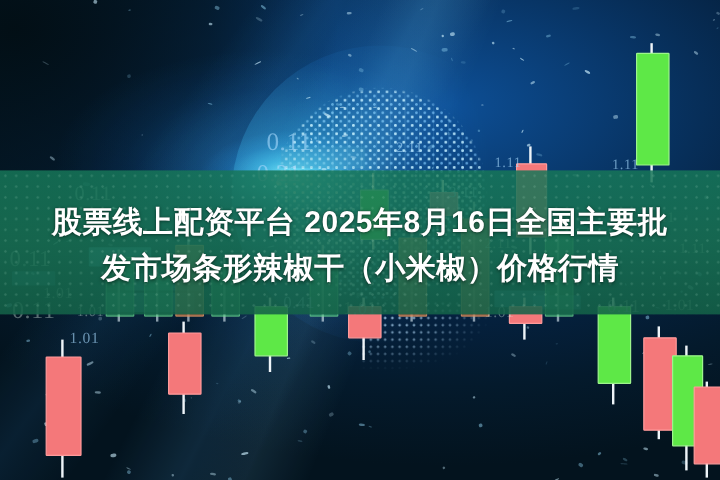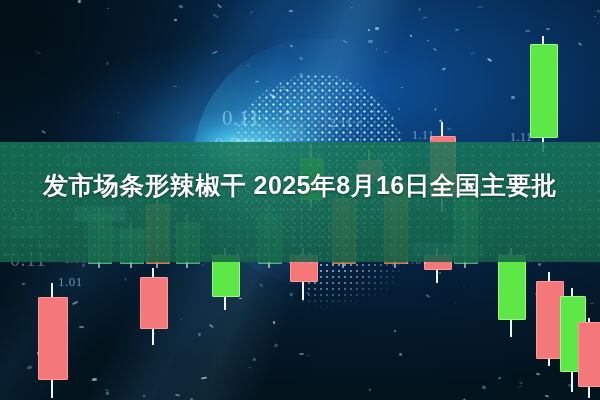--- a/index.html
+++ b/index.html
@@ -480,16 +480,17 @@
       <div class="num pale" style="left: 554px; top: 246px; font-size: 13px;">1.01</div>
       <div class="num pale" style="left: 404px; top: 252px; font-size: 13px;">1.01</div>
       <div class="num pale" style="left: 478px; top: 214px; font-size: 11px;">1.11</div>
     </div>
 
   <div class="band">
     <div class="band-noise"></div>
   </div>
 
   <div class="title">
-    <span class="title-line">发市场条形辣椒干 2025年8月16日全国主要批</span>
+    <span class="title-line">股票线上配资平台 2025年8月16日全国主要批</span>
+    <span class="title-line">发市场条形辣椒干（小米椒）价格行情</span>
   </div>
 
 </div>
 
 </body></html>

